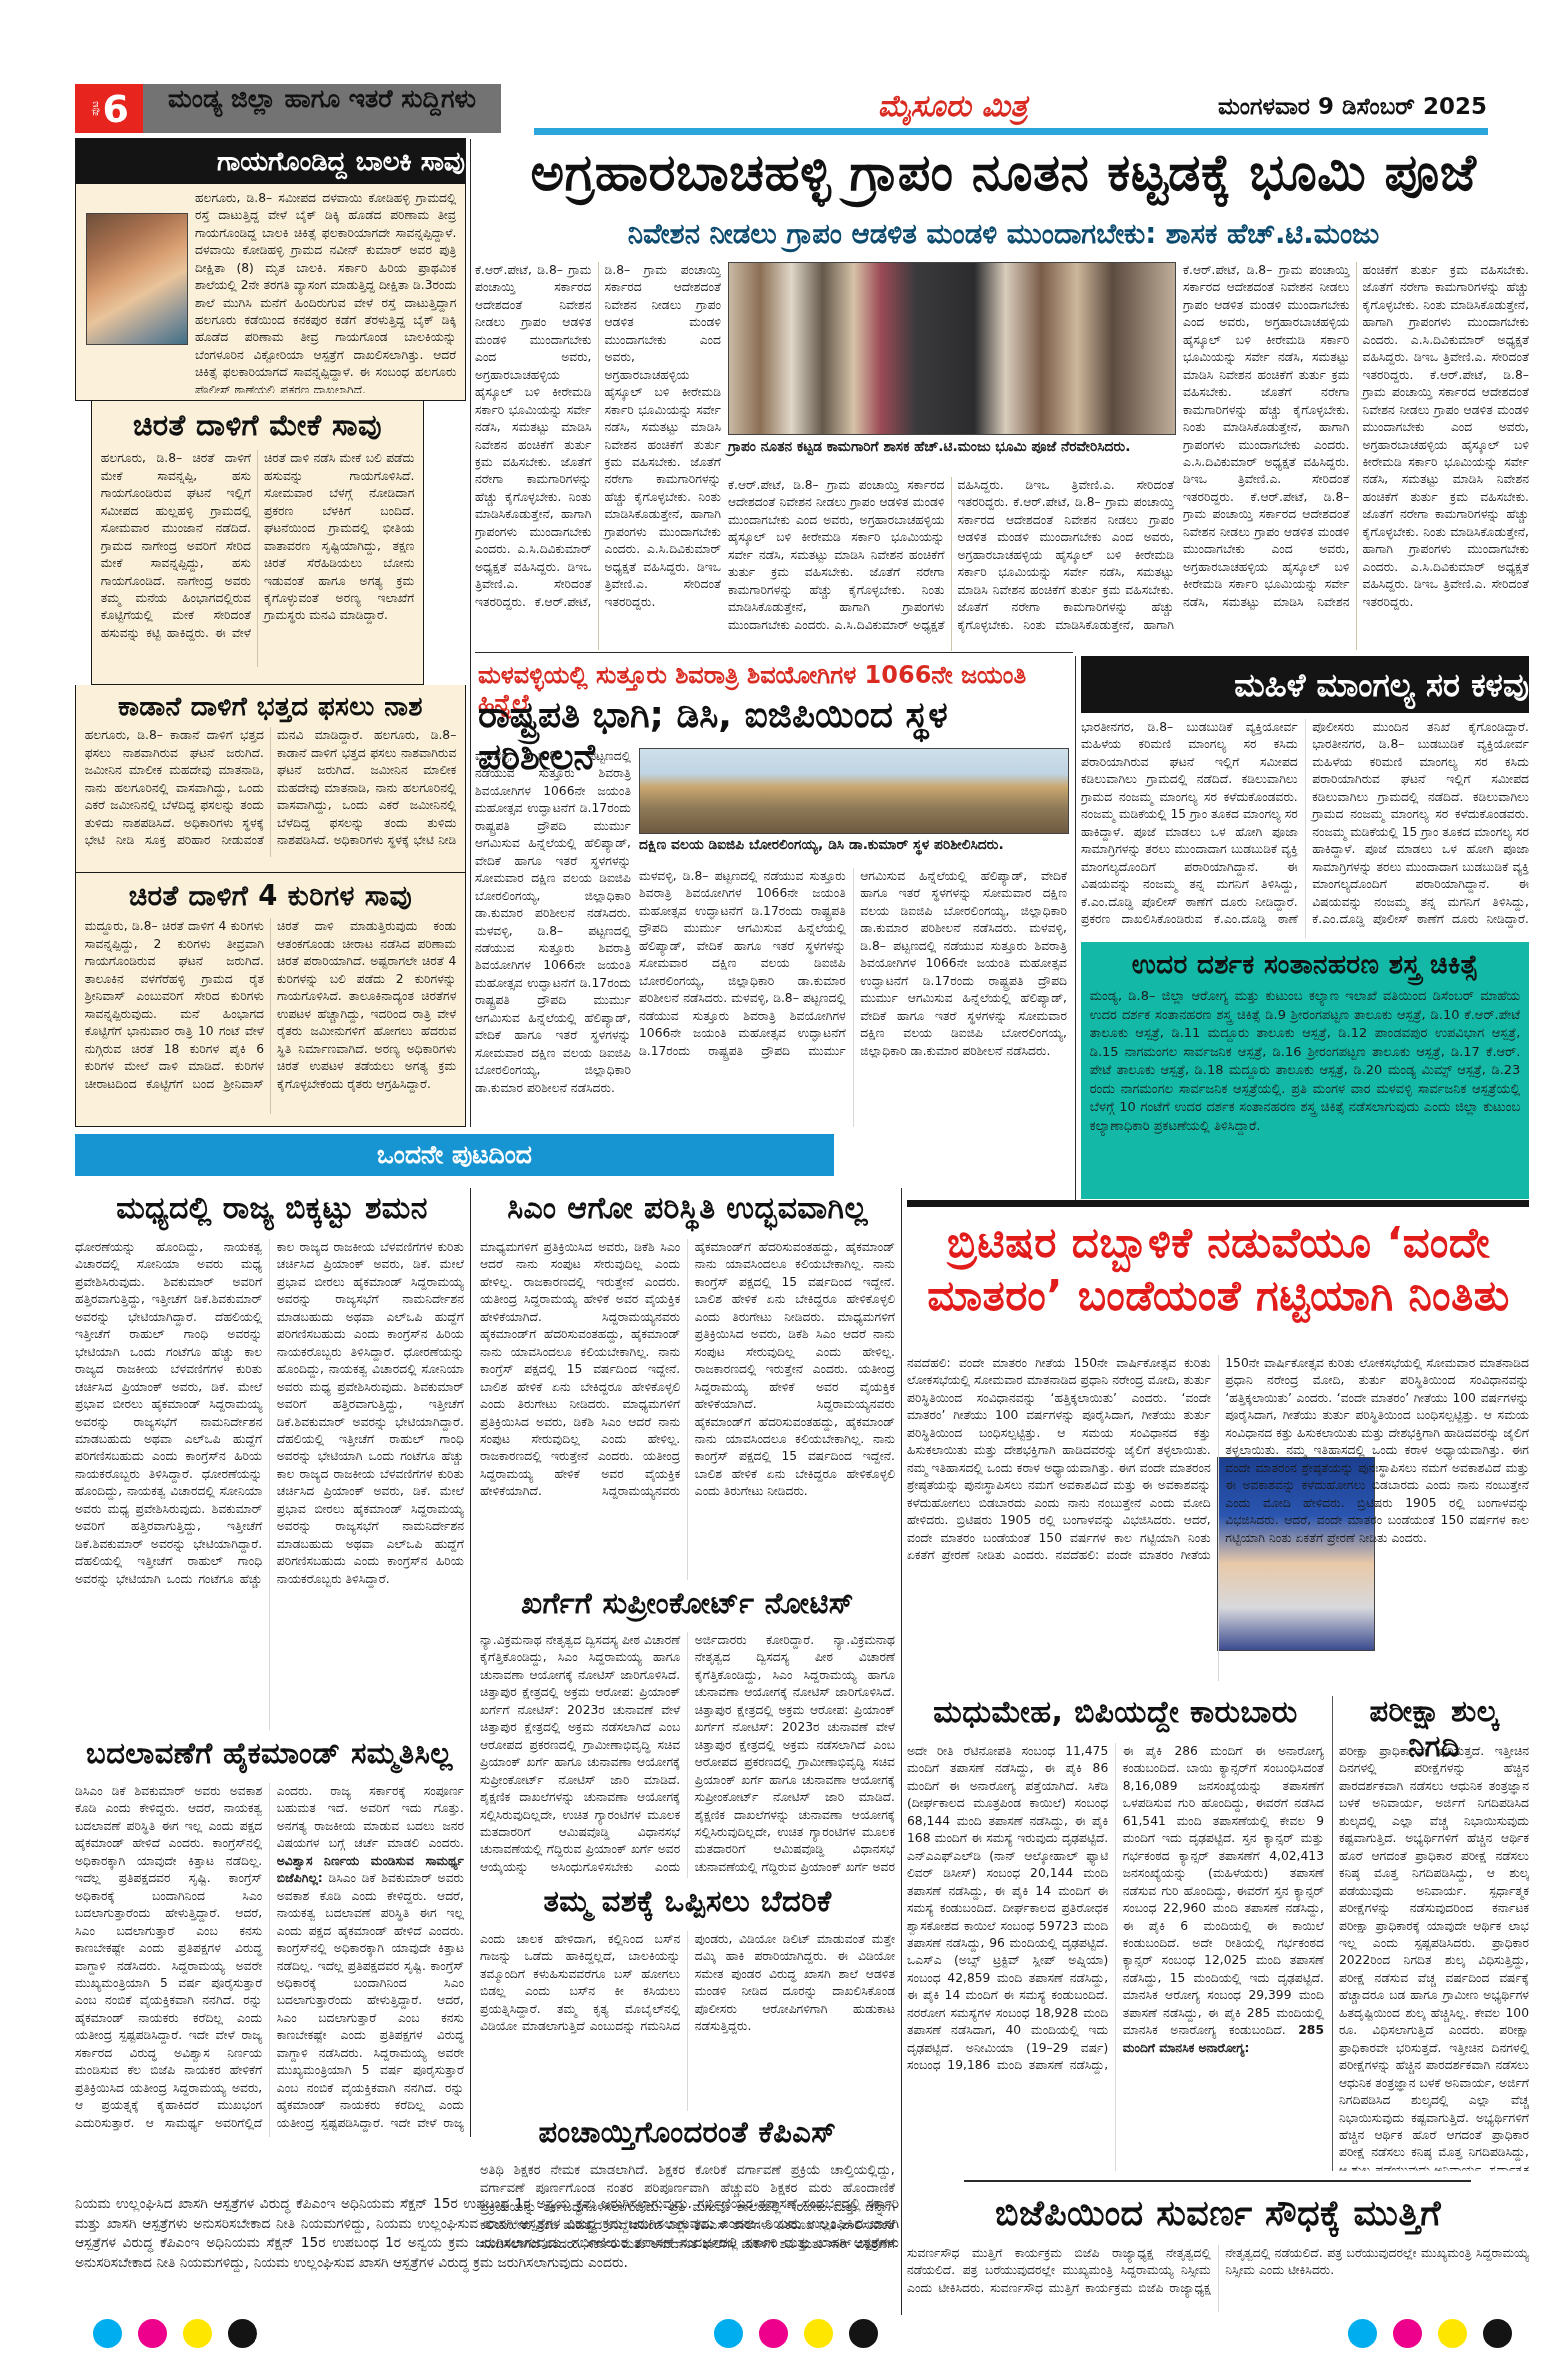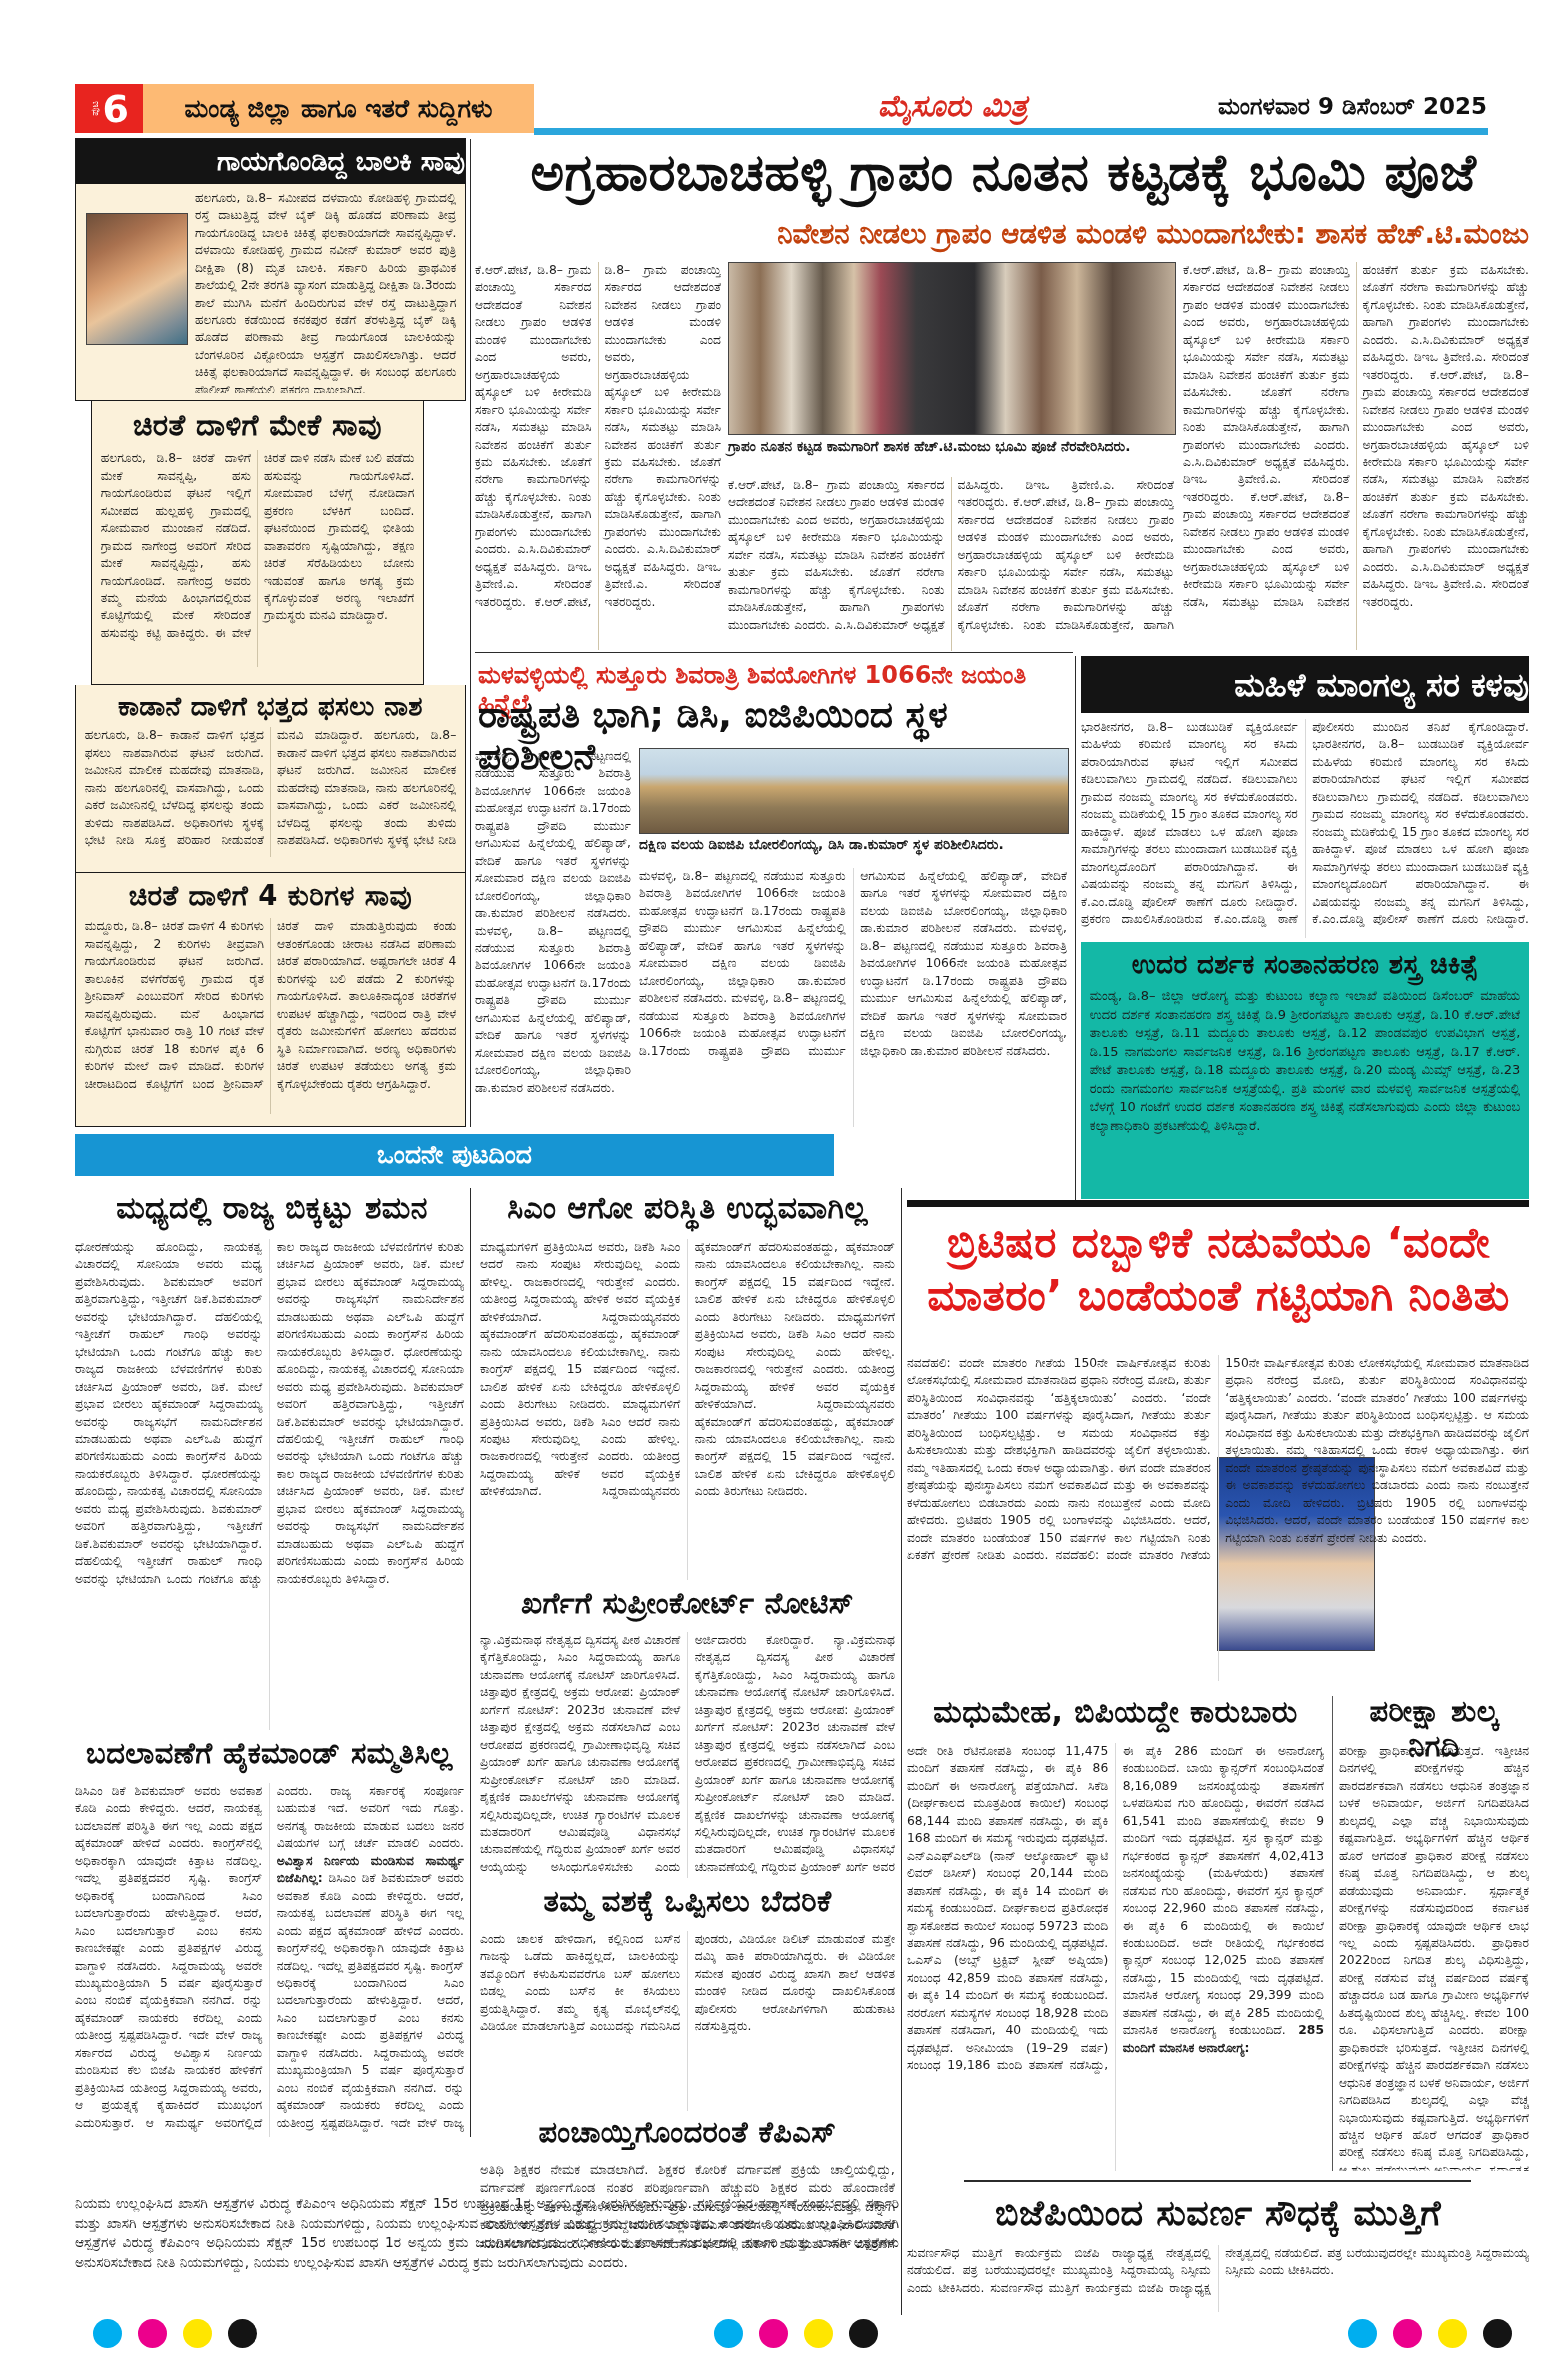--- a/index.html
+++ b/index.html
@@ -22,21 +22,21 @@
 </style>
 </head>
 <body>
 
 <div id="page">
 
   <div class="abs" style="left:75px;top:84px;width:68px;height:49px;background:#e8241f;color:#fff;display:flex;align-items:center;justify-content:center;">
     <span style="writing-mode:vertical-rl;transform:rotate(180deg);font-size:10px;margin-right:1.4px;">ಪುಟ</span>
     <span style="font-size:38px;font-weight:800;line-height:1;">6</span>
   </div>
-  <div class="abs" style="left:143px;top:84px;width:391px;height:49px;background:#fdba74;display:flex;align-items:center;justify-content:center;">
+  <div class="abs" style="left:143px;top:84px;width:358px;height:49px;background:#737373;display:flex;justify-content:center;">
     <span style="font-size:25px;font-weight:800;color:#111;">ಮಂಡ್ಯ ಜಿಲ್ಲಾ ಹಾಗೂ ಇತರೆ ಸುದ್ದಿಗಳು</span>
   </div>
   <div class="abs" style="left:833px;top:88px;width:239px;text-align:center;font-size:30px;font-weight:800;font-style:italic;color:#d92b21;">ಮೈಸೂರು ಮಿತ್ರ</div>
   <div class="abs" style="left:1116px;top:93px;width:371px;text-align:right;font-size:23px;font-weight:700;color:#111;">ಮಂಗಳವಾರ 9 ಡಿಸೆಂಬರ್ 2025</div>
   <div class="abs" style="left:534px;top:128px;width:954px;height:6.5px;background:#2ba6dc;"></div>
 
   <div class="abs beige" style="left:75px;top:138px;width:391px;height:263px;border:1.4px solid #1a1a1a;box-sizing:border-box;">
     <div class="blackbar" style="height:45px;">
       <span style="font-size:26px;font-weight:800;">ಗಾಯಗೊಂಡಿದ್ದ ಬಾಲಕಿ ಸಾವು</span>
     </div>
@@ -55,21 +55,21 @@
   </div>
 
   <div class="abs beige" style="left:75px;top:873px;width:391px;height:254px;border:1.4px solid #1a1a1a;border-top:none;box-sizing:border-box;padding:4.3px 8.7px;">
     <div class="hl" style="font-size:27.5px;margin:1.4px 0 5.8px 0;">ಚಿರತೆ ದಾಳಿಗೆ 4 ಕುರಿಗಳ ಸಾವು</div>
     <div class="bodytxt just cols2" style="height:196px;">ಮದ್ದೂರು, ಡಿ.8– ಚಿರತೆ ದಾಳಿಗೆ 4 ಕುರಿಗಳು ಸಾವನ್ನಪ್ಪಿದ್ದು, 2 ಕುರಿಗಳು ತೀವ್ರವಾಗಿ ಗಾಯಗೊಂಡಿರುವ ಘಟನೆ ಜರುಗಿದೆ. ತಾಲೂಕಿನ ವಳಗೆರೆಹಳ್ಳಿ ಗ್ರಾಮದ ರೈತ ಶ್ರೀನಿವಾಸ್ ಎಂಬುವರಿಗೆ ಸೇರಿದ ಕುರಿಗಳು ಸಾವನ್ನಪ್ಪಿರುವುದು. ಮನೆ ಹಿಂಭಾಗದ ಕೊಟ್ಟಿಗೆಗೆ ಭಾನುವಾರ ರಾತ್ರಿ 10 ಗಂಟೆ ವೇಳೆ ನುಗ್ಗಿರುವ ಚಿರತೆ 18 ಕುರಿಗಳ ಪೈಕಿ 6 ಕುರಿಗಳ ಮೇಲೆ ದಾಳಿ ಮಾಡಿದೆ. ಕುರಿಗಳ ಚೀರಾಟದಿಂದ ಕೊಟ್ಟಿಗೆಗೆ ಬಂದ ಶ್ರೀನಿವಾಸ್ ಚಿರತೆ ದಾಳಿ ಮಾಡುತ್ತಿರುವುದು ಕಂಡು ಆತಂಕಗೊಂಡು ಚೀರಾಟ ನಡೆಸಿದ ಪರಿಣಾಮ ಚಿರತೆ ಪರಾರಿಯಾಗಿದೆ. ಅಷ್ಟರಾಗಲೇ ಚಿರತೆ 4 ಕುರಿಗಳನ್ನು ಬಲಿ ಪಡೆದು 2 ಕುರಿಗಳನ್ನು ಗಾಯಗೊಳಿಸಿದೆ. ತಾಲೂಕಿನಾದ್ಯಂತ ಚಿರತೆಗಳ ಉಪಟಳ ಹೆಚ್ಚಾಗಿದ್ದು, ಇದರಿಂದ ರಾತ್ರಿ ವೇಳೆ ರೈತರು ಜಮೀನುಗಳಿಗೆ ಹೋಗಲು ಹೆದರುವ ಸ್ಥಿತಿ ನಿರ್ಮಾಣವಾಗಿದೆ. ಅರಣ್ಯ ಅಧಿಕಾರಿಗಳು ಚಿರತೆ ಉಪಟಳ ತಡೆಯಲು ಅಗತ್ಯ ಕ್ರಮ ಕೈಗೊಳ್ಳಬೇಕೆಂದು ರೈತರು ಆಗ್ರಹಿಸಿದ್ದಾರೆ.</div>
   </div>
 
   <div class="abs vline" style="left:470px;top:139px;height:988px;"></div>
 
   <div class="abs hl" style="left:478px;top:145px;width:1051px;font-size:51px;line-height:1.1;">ಅಗ್ರಹಾರಬಾಚಹಳ್ಳಿ ಗ್ರಾಪಂ ನೂತನ ಕಟ್ಟಡಕ್ಕೆ ಭೂಮಿ ಪೂಜೆ</div>
-  <div class="abs" style="left:478px;top:217px;width:1051px;text-align:right;font-size:27.5px;font-weight:800;color:#c2410c;">ನಿವೇಶನ ನೀಡಲು ಗ್ರಾಪಂ ಆಡಳಿತ ಮಂಡಳಿ ಮುಂದಾಗಬೇಕು: ಶಾಸಕ ಹೆಚ್.ಟಿ.ಮಂಜು</div>
+  <div class="abs" style="left:478px;top:217px;width:1051px;text-align:center;font-size:27.5px;font-weight:800;color:#0c4a6e;">ನಿವೇಶನ ನೀಡಲು ಗ್ರಾಪಂ ಆಡಳಿತ ಮಂಡಳಿ ಮುಂದಾಗಬೇಕು: ಶಾಸಕ ಹೆಚ್.ಟಿ.ಮಂಜು</div>
 
   <div class="abs bodytxt just cols2" style="left:475px;top:262px;width:246px;height:388px;">ಕೆ.ಆರ್.ಪೇಟೆ, ಡಿ.8– ಗ್ರಾಮ ಪಂಚಾಯ್ತಿ ಸರ್ಕಾರದ ಆದೇಶದಂತೆ ನಿವೇಶನ ನೀಡಲು ಗ್ರಾಪಂ ಆಡಳಿತ ಮಂಡಳಿ ಮುಂದಾಗಬೇಕು ಎಂದ ಅವರು, ಅಗ್ರಹಾರಬಾಚಹಳ್ಳಿಯ ಹೈಸ್ಕೂಲ್ ಬಳಿ ಕೀರೇಮಡಿ ಸರ್ಕಾರಿ ಭೂಮಿಯನ್ನು ಸರ್ವೇ ನಡೆಸಿ, ಸಮತಟ್ಟು ಮಾಡಿಸಿ ನಿವೇಶನ ಹಂಚಿಕೆಗೆ ತುರ್ತು ಕ್ರಮ ವಹಿಸಬೇಕು. ಜೊತೆಗೆ ನರೇಗಾ ಕಾಮಗಾರಿಗಳನ್ನು ಹೆಚ್ಚು ಕೈಗೊಳ್ಳಬೇಕು. ನಿಂತು ಮಾಡಿಸಿಕೊಡುತ್ತೇನೆ, ಹಾಗಾಗಿ ಗ್ರಾಪಂಗಳು ಮುಂದಾಗಬೇಕು ಎಂದರು. ಎ.ಸಿ.ದಿವಿಕುಮಾರ್ ಅಧ್ಯಕ್ಷತೆ ವಹಿಸಿದ್ದರು. ಡಿಇಒ ತ್ರಿವೇಣಿ.ಎ. ಸೇರಿದಂತೆ ಇತರರಿದ್ದರು. ಕೆ.ಆರ್.ಪೇಟೆ, ಡಿ.8– ಗ್ರಾಮ ಪಂಚಾಯ್ತಿ ಸರ್ಕಾರದ ಆದೇಶದಂತೆ ನಿವೇಶನ ನೀಡಲು ಗ್ರಾಪಂ ಆಡಳಿತ ಮಂಡಳಿ ಮುಂದಾಗಬೇಕು ಎಂದ ಅವರು, ಅಗ್ರಹಾರಬಾಚಹಳ್ಳಿಯ ಹೈಸ್ಕೂಲ್ ಬಳಿ ಕೀರೇಮಡಿ ಸರ್ಕಾರಿ ಭೂಮಿಯನ್ನು ಸರ್ವೇ ನಡೆಸಿ, ಸಮತಟ್ಟು ಮಾಡಿಸಿ ನಿವೇಶನ ಹಂಚಿಕೆಗೆ ತುರ್ತು ಕ್ರಮ ವಹಿಸಬೇಕು. ಜೊತೆಗೆ ನರೇಗಾ ಕಾಮಗಾರಿಗಳನ್ನು ಹೆಚ್ಚು ಕೈಗೊಳ್ಳಬೇಕು. ನಿಂತು ಮಾಡಿಸಿಕೊಡುತ್ತೇನೆ, ಹಾಗಾಗಿ ಗ್ರಾಪಂಗಳು ಮುಂದಾಗಬೇಕು ಎಂದರು. ಎ.ಸಿ.ದಿವಿಕುಮಾರ್ ಅಧ್ಯಕ್ಷತೆ ವಹಿಸಿದ್ದರು. ಡಿಇಒ ತ್ರಿವೇಣಿ.ಎ. ಸೇರಿದಂತೆ ಇತರರಿದ್ದರು.</div>
   <div class="abs photo" style="left:728px;top:262px;width:446px;height:171px;background:linear-gradient(90deg,#c9b9a5 0%,#8c6f55 7%,#e0d7c8 14%,#64584a 21%,#d6c2a8 28%,#9c4a55 34%,#3a3a3c 42%,#2b2b2e 55%,#d8cdbc 62%,#7a5c49 70%,#cdb79b 78%,#5b4a3e 86%,#bfae9a 100%);"></div>
   <div class="abs caption" style="left:728px;top:438px;width:446px;">ಗ್ರಾಪಂ ನೂತನ ಕಟ್ಟಡ ಕಾಮಗಾರಿಗೆ ಶಾಸಕ ಹೆಚ್.ಟಿ.ಮಂಜು ಭೂಮಿ ಪೂಜೆ ನೆರವೇರಿಸಿದರು.</div>
   <div class="abs bodytxt just cols2" style="left:728px;top:477px;width:446px;height:174px;">ಕೆ.ಆರ್.ಪೇಟೆ, ಡಿ.8– ಗ್ರಾಮ ಪಂಚಾಯ್ತಿ ಸರ್ಕಾರದ ಆದೇಶದಂತೆ ನಿವೇಶನ ನೀಡಲು ಗ್ರಾಪಂ ಆಡಳಿತ ಮಂಡಳಿ ಮುಂದಾಗಬೇಕು ಎಂದ ಅವರು, ಅಗ್ರಹಾರಬಾಚಹಳ್ಳಿಯ ಹೈಸ್ಕೂಲ್ ಬಳಿ ಕೀರೇಮಡಿ ಸರ್ಕಾರಿ ಭೂಮಿಯನ್ನು ಸರ್ವೇ ನಡೆಸಿ, ಸಮತಟ್ಟು ಮಾಡಿಸಿ ನಿವೇಶನ ಹಂಚಿಕೆಗೆ ತುರ್ತು ಕ್ರಮ ವಹಿಸಬೇಕು. ಜೊತೆಗೆ ನರೇಗಾ ಕಾಮಗಾರಿಗಳನ್ನು ಹೆಚ್ಚು ಕೈಗೊಳ್ಳಬೇಕು. ನಿಂತು ಮಾಡಿಸಿಕೊಡುತ್ತೇನೆ, ಹಾಗಾಗಿ ಗ್ರಾಪಂಗಳು ಮುಂದಾಗಬೇಕು ಎಂದರು. ಎ.ಸಿ.ದಿವಿಕುಮಾರ್ ಅಧ್ಯಕ್ಷತೆ ವಹಿಸಿದ್ದರು. ಡಿಇಒ ತ್ರಿವೇಣಿ.ಎ. ಸೇರಿದಂತೆ ಇತರರಿದ್ದರು. ಕೆ.ಆರ್.ಪೇಟೆ, ಡಿ.8– ಗ್ರಾಮ ಪಂಚಾಯ್ತಿ ಸರ್ಕಾರದ ಆದೇಶದಂತೆ ನಿವೇಶನ ನೀಡಲು ಗ್ರಾಪಂ ಆಡಳಿತ ಮಂಡಳಿ ಮುಂದಾಗಬೇಕು ಎಂದ ಅವರು, ಅಗ್ರಹಾರಬಾಚಹಳ್ಳಿಯ ಹೈಸ್ಕೂಲ್ ಬಳಿ ಕೀರೇಮಡಿ ಸರ್ಕಾರಿ ಭೂಮಿಯನ್ನು ಸರ್ವೇ ನಡೆಸಿ, ಸಮತಟ್ಟು ಮಾಡಿಸಿ ನಿವೇಶನ ಹಂಚಿಕೆಗೆ ತುರ್ತು ಕ್ರಮ ವಹಿಸಬೇಕು. ಜೊತೆಗೆ ನರೇಗಾ ಕಾಮಗಾರಿಗಳನ್ನು ಹೆಚ್ಚು ಕೈಗೊಳ್ಳಬೇಕು. ನಿಂತು ಮಾಡಿಸಿಕೊಡುತ್ತೇನೆ, ಹಾಗಾಗಿ ಗ್ರಾಪಂಗಳು ಮುಂದಾಗಬೇಕು ಎಂದರು. ಎ.ಸಿ.ದಿವಿಕುಮಾರ್ ಅಧ್ಯಕ್ಷತೆ ವಹಿಸಿದ್ದರು. ಡಿಇಒ ತ್ರಿವೇಣಿ.ಎ. ಸೇರಿದಂತೆ ಇತರರಿದ್ದರು.</div>
   <div class="abs bodytxt just cols2" style="left:1183px;top:262px;width:346px;height:388px;">ಕೆ.ಆರ್.ಪೇಟೆ, ಡಿ.8– ಗ್ರಾಮ ಪಂಚಾಯ್ತಿ ಸರ್ಕಾರದ ಆದೇಶದಂತೆ ನಿವೇಶನ ನೀಡಲು ಗ್ರಾಪಂ ಆಡಳಿತ ಮಂಡಳಿ ಮುಂದಾಗಬೇಕು ಎಂದ ಅವರು, ಅಗ್ರಹಾರಬಾಚಹಳ್ಳಿಯ ಹೈಸ್ಕೂಲ್ ಬಳಿ ಕೀರೇಮಡಿ ಸರ್ಕಾರಿ ಭೂಮಿಯನ್ನು ಸರ್ವೇ ನಡೆಸಿ, ಸಮತಟ್ಟು ಮಾಡಿಸಿ ನಿವೇಶನ ಹಂಚಿಕೆಗೆ ತುರ್ತು ಕ್ರಮ ವಹಿಸಬೇಕು. ಜೊತೆಗೆ ನರೇಗಾ ಕಾಮಗಾರಿಗಳನ್ನು ಹೆಚ್ಚು ಕೈಗೊಳ್ಳಬೇಕು. ನಿಂತು ಮಾಡಿಸಿಕೊಡುತ್ತೇನೆ, ಹಾಗಾಗಿ ಗ್ರಾಪಂಗಳು ಮುಂದಾಗಬೇಕು ಎಂದರು. ಎ.ಸಿ.ದಿವಿಕುಮಾರ್ ಅಧ್ಯಕ್ಷತೆ ವಹಿಸಿದ್ದರು. ಡಿಇಒ ತ್ರಿವೇಣಿ.ಎ. ಸೇರಿದಂತೆ ಇತರರಿದ್ದರು. ಕೆ.ಆರ್.ಪೇಟೆ, ಡಿ.8– ಗ್ರಾಮ ಪಂಚಾಯ್ತಿ ಸರ್ಕಾರದ ಆದೇಶದಂತೆ ನಿವೇಶನ ನೀಡಲು ಗ್ರಾಪಂ ಆಡಳಿತ ಮಂಡಳಿ ಮುಂದಾಗಬೇಕು ಎಂದ ಅವರು, ಅಗ್ರಹಾರಬಾಚಹಳ್ಳಿಯ ಹೈಸ್ಕೂಲ್ ಬಳಿ ಕೀರೇಮಡಿ ಸರ್ಕಾರಿ ಭೂಮಿಯನ್ನು ಸರ್ವೇ ನಡೆಸಿ, ಸಮತಟ್ಟು ಮಾಡಿಸಿ ನಿವೇಶನ ಹಂಚಿಕೆಗೆ ತುರ್ತು ಕ್ರಮ ವಹಿಸಬೇಕು. ಜೊತೆಗೆ ನರೇಗಾ ಕಾಮಗಾರಿಗಳನ್ನು ಹೆಚ್ಚು ಕೈಗೊಳ್ಳಬೇಕು. ನಿಂತು ಮಾಡಿಸಿಕೊಡುತ್ತೇನೆ, ಹಾಗಾಗಿ ಗ್ರಾಪಂಗಳು ಮುಂದಾಗಬೇಕು ಎಂದರು. ಎ.ಸಿ.ದಿವಿಕುಮಾರ್ ಅಧ್ಯಕ್ಷತೆ ವಹಿಸಿದ್ದರು. ಡಿಇಒ ತ್ರಿವೇಣಿ.ಎ. ಸೇರಿದಂತೆ ಇತರರಿದ್ದರು. ಕೆ.ಆರ್.ಪೇಟೆ, ಡಿ.8– ಗ್ರಾಮ ಪಂಚಾಯ್ತಿ ಸರ್ಕಾರದ ಆದೇಶದಂತೆ ನಿವೇಶನ ನೀಡಲು ಗ್ರಾಪಂ ಆಡಳಿತ ಮಂಡಳಿ ಮುಂದಾಗಬೇಕು ಎಂದ ಅವರು, ಅಗ್ರಹಾರಬಾಚಹಳ್ಳಿಯ ಹೈಸ್ಕೂಲ್ ಬಳಿ ಕೀರೇಮಡಿ ಸರ್ಕಾರಿ ಭೂಮಿಯನ್ನು ಸರ್ವೇ ನಡೆಸಿ, ಸಮತಟ್ಟು ಮಾಡಿಸಿ ನಿವೇಶನ ಹಂಚಿಕೆಗೆ ತುರ್ತು ಕ್ರಮ ವಹಿಸಬೇಕು. ಜೊತೆಗೆ ನರೇಗಾ ಕಾಮಗಾರಿಗಳನ್ನು ಹೆಚ್ಚು ಕೈಗೊಳ್ಳಬೇಕು. ನಿಂತು ಮಾಡಿಸಿಕೊಡುತ್ತೇನೆ, ಹಾಗಾಗಿ ಗ್ರಾಪಂಗಳು ಮುಂದಾಗಬೇಕು ಎಂದರು. ಎ.ಸಿ.ದಿವಿಕುಮಾರ್ ಅಧ್ಯಕ್ಷತೆ ವಹಿಸಿದ್ದರು. ಡಿಇಒ ತ್ರಿವೇಣಿ.ಎ. ಸೇರಿದಂತೆ ಇತರರಿದ್ದರು.</div>
 
   <div class="abs hline" style="left:475px;top:652px;width:598px;height:1.4px;"></div>
 
   <div class="abs" style="left:478px;top:661px;width:591px;font-size:24px;font-weight:800;color:#d92b21;">ಮಳವಳ್ಳಿಯಲ್ಲಿ ಸುತ್ತೂರು ಶಿವರಾತ್ರಿ ಶಿವಯೋಗಿಗಳ 1066ನೇ ಜಯಂತಿ ಹಿನ್ನೆಲೆ</div>

